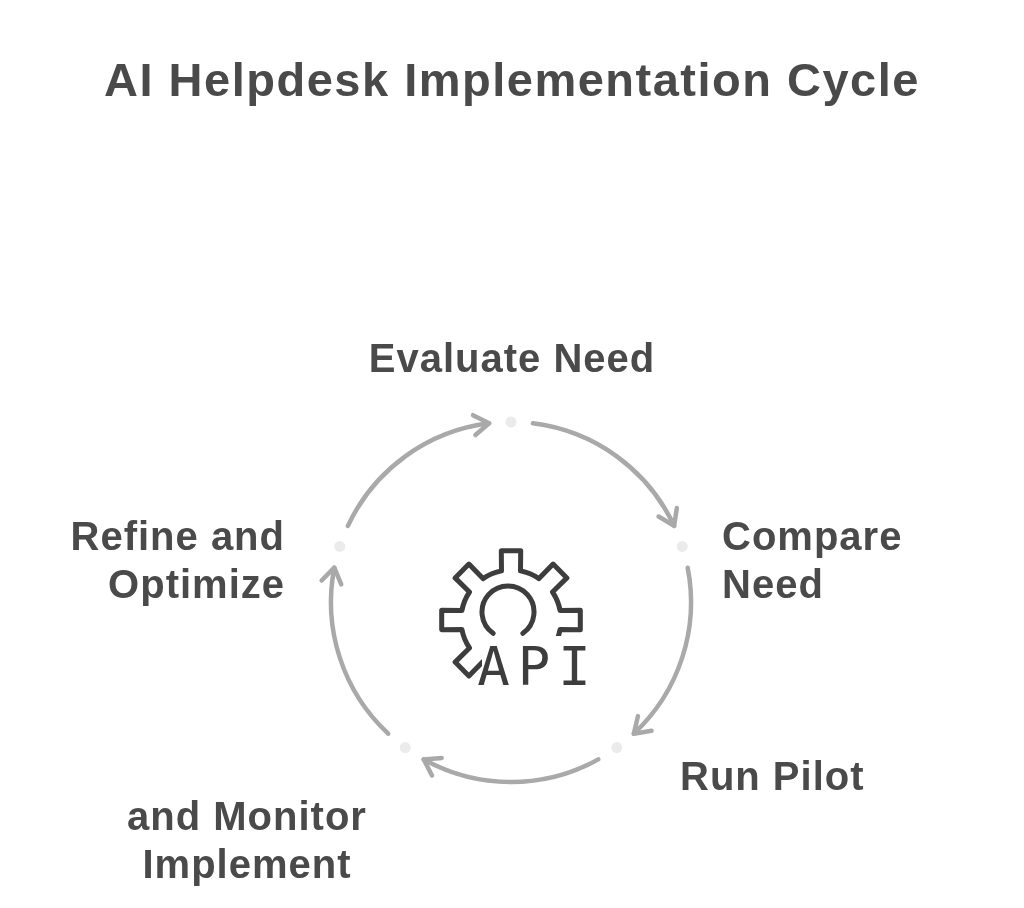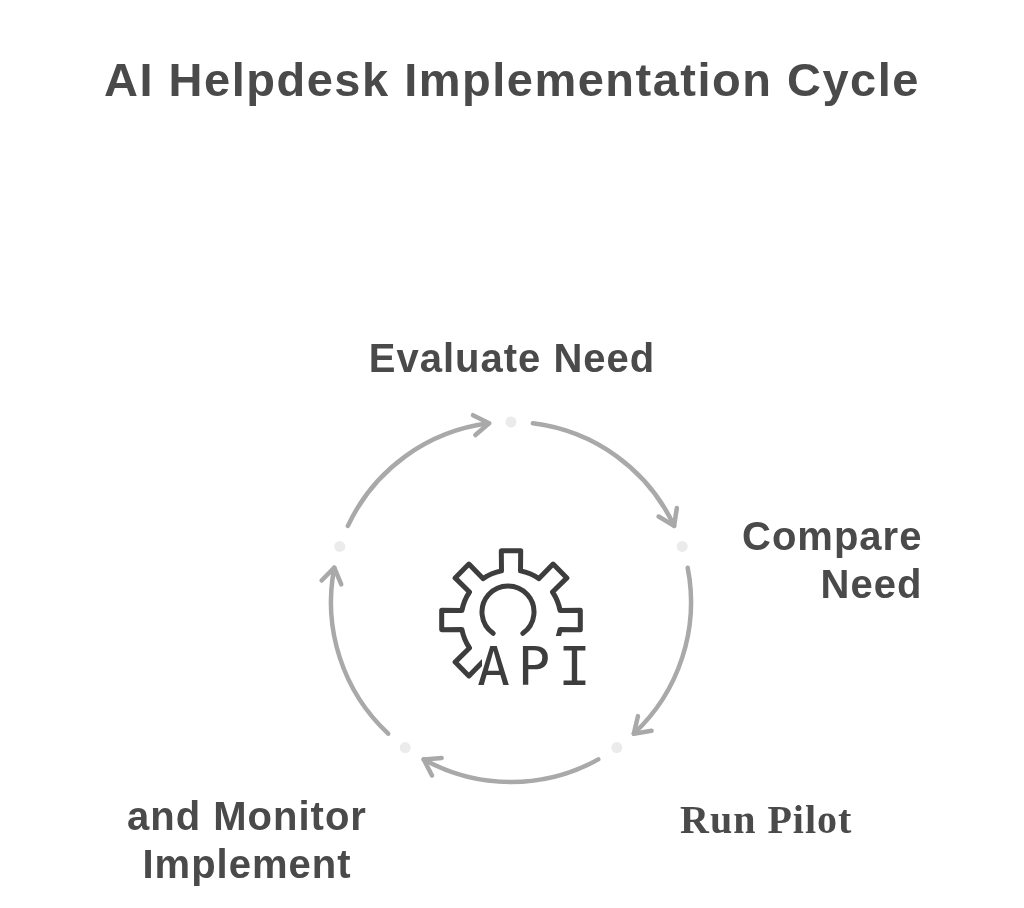--- a/index.html
+++ b/index.html
@@ -30,22 +30,22 @@
   .step-label {
     position: absolute;
     font-size: 40px;
     font-weight: bold;
     letter-spacing: 1px;
     color: #4a4a4a;
     line-height: 48px;
     white-space: nowrap;
   }
   .label-top        { top: 334px; left: 512px; transform: translateX(-50%); text-align: center; }
-  .label-right      { top: 512px; left: 742px; text-align: right; }
-  .label-bottomright{ top: 796px; left: 680px; text-align: right; font-family: Liberation Serif, serif; }
+  .label-right      { top: 512px; left: 722px; text-align: left; }
+  .label-bottomright{ top: 752px; left: 680px; text-align: right; }
   .label-bottomleft { top: 792px; left: 247px; transform: translateX(-50%); text-align: center; }
   .label-left       { top: 512px; right: 739px; text-align: right; }
 
   .diagram-svg { position: absolute; top: 0; left: 0; }
 </style>
 </head>
 <body>
 
 <div class="stage">
 
@@ -62,20 +62,24 @@
 
   <div class="step-label label-bottomright">
     <div>Run Pilot</div>
   </div>
 
   <div class="step-label label-bottomleft">
     <div>and Monitor</div>
     <div>Implement</div>
   </div>
 
+  <div class="step-label label-left">
+    <div>Refine and</div>
+    <div>Optimize</div>
+  </div>
 
   <svg class="diagram-svg" width="1024" height="908" viewBox="0 0 1024 908" xmlns="http://www.w3.org/2000/svg">
 
     <defs>
       <marker id="arrowhead" viewBox="-20 -14 24 28" markerWidth="24" markerHeight="28" refX="0" refY="0" orient="auto" markerUnits="userSpaceOnUse">
         <path d="M -15 -10 L 0 0 L -15 10" fill="none" stroke="#a9a9a9" stroke-width="4.5" stroke-linecap="round" stroke-linejoin="round"></path>
       </marker>
     </defs>
 
     <g stroke="#a9a9a9" stroke-width="4.5" fill="none" stroke-linecap="round">

